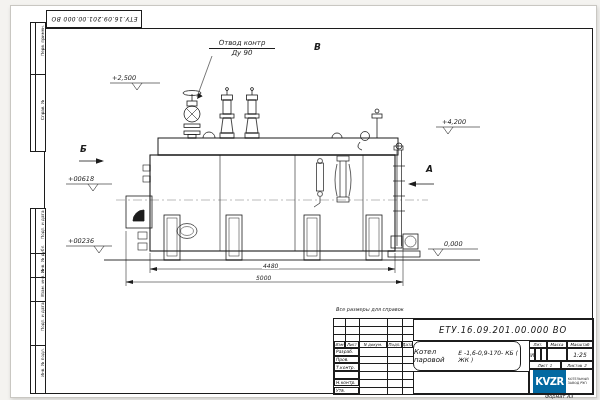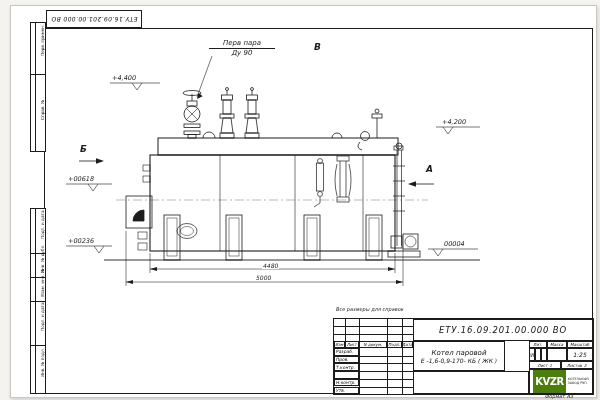--- a/index.html
+++ b/index.html
@@ -28,21 +28,21 @@
   .vline{position:absolute;background:#1c1c1c;width:0.8px;}
   .docnum{font-size:8.5px;font-style:italic;letter-spacing:.8px;}
   .tbsmall{font-size:4px;font-style:italic;}
   .tbrow{font-size:4.4px;font-style:italic;}
   .name1{font-size:7px;font-style:italic;}
   .name2{font-size:6px;font-style:italic;}
   .callout{position:absolute;left:209px;top:39px;width:66px;text-align:center;color:#1c1c1c;}
   .callout .l1{font-size:7px;font-style:italic;border-bottom:0.9px solid #1c1c1c;padding-bottom:1px;}
   .callout .l2{font-size:7px;font-style:italic;}
   .logo{display:flex;align-items:center;gap:2px;}
-  .logo .mark{font-weight:bold;font-size:10px;letter-spacing:-0.5px;background:#4d7c0f;color:#fff;padding:13px 2px;font-style:normal;}
+  .logo .mark{font-weight:bold;font-size:10px;letter-spacing:-0.5px;background:#0369a1;color:#fff;padding:13px 2px;font-style:normal;}
   .logo .cap{font-size:3.2px;line-height:1.15;text-align:left;font-style:normal;color:#222;}
   svg{position:absolute;left:0;top:0;}
 </style>
 </head>
 <body>
 
 <div class="stage">
   <div class="sheet"></div>
   <div class="frame"></div>
 
@@ -215,31 +215,31 @@
       <g stroke-width="0.8">
         <line x1="79" y1="161" x2="102" y2="161"></line>
           <path d="M104,161 l-8,-2.8 v5.6 z" fill="#1c1c1c" stroke="none"></path>
         <line x1="410" y1="184" x2="434" y2="184"></line>
           <path d="M408,184 l8,-2.8 v5.6 z" fill="#1c1c1c" stroke="none"></path>
       </g>
     </g>
   </svg>
 
   <div class="callout">
-    <div class="l1">Перв пара</div>
+    <div class="l1">Отвод контр</div>
     <div class="l2">Ду 90</div>
   </div>
   <div class="lbl marker" style="left:80px;top:144px;">Б</div>
   <div class="lbl marker" style="left:314px;top:42px;">В</div>
   <div class="lbl marker" style="left:426px;top:164px;">А</div>
-  <div class="lbl elev" style="left:112px;top:74px;">+4,400</div>
+  <div class="lbl elev" style="left:112px;top:74px;">+2,500</div>
   <div class="lbl elev" style="left:442px;top:118px;">+4,200</div>
   <div class="lbl elev" style="left:68px;top:175px;">+00618</div>
   <div class="lbl elev" style="left:68px;top:237px;">+00236</div>
-  <div class="lbl elev" style="left:444px;top:240px;">00004</div>
+  <div class="lbl elev" style="left:444px;top:240px;">0,000</div>
   <div class="lbl dimlbl" style="left:262px;top:262px;">4480</div>
   <div class="lbl dimlbl" style="left:255px;top:274px;">5000</div>
 
   <div class="lbl" style="left:336px;top:306px;font-size:5px;">Все размеры для справок</div>
 
   <div class="tb">
 
     <div class="abs" style="left:0;top:0;width:79px;height:22px;">
       <div class="hline" style="left:0;top:7.3px;width:79px;"></div>
       <div class="hline" style="left:0;top:14.6px;width:79px;"></div>
@@ -267,21 +267,21 @@
     <div class="cell tbrow left" style="left:0;top:67.5px;width:25px;height:7.5px;">Утв.</div>
     <div class="vline" style="left:25px;top:29px;height:46px;"></div>
     <div class="vline" style="left:53px;top:29px;height:46px;"></div>
     <div class="vline" style="left:68px;top:29px;height:46px;"></div>
     <div class="hline" style="left:0;top:36.7px;width:79px;"></div>
     <div class="hline" style="left:0;top:44.4px;width:79px;"></div>
     <div class="hline" style="left:0;top:52.1px;width:79px;"></div>
     <div class="hline" style="left:0;top:59.8px;width:79px;"></div>
     <div class="hline" style="left:0;top:67.5px;width:79px;"></div>
 
-    <div class="cell" style="left:79px;top:22px;width:92px;height:30px;flex-direction:column;">
+    <div class="cell" style="left:79px;top:22px;width:108px;height:30px;flex-direction:row;border-radius:7px;">
       <div class="name1">Котел паровой</div>
       <div class="name2">Е -1,6-0,9-170- КБ ( ЖК )</div>
     </div>
     <div class="cell" style="left:79px;top:52px;width:116px;height:23px;"></div>
 
     <div class="cell tbsmall" style="left:195px;top:22px;width:18px;height:7px;">Лит.</div>
     <div class="cell tbsmall" style="left:213px;top:22px;width:20px;height:7px;">Масса</div>
     <div class="cell tbsmall" style="left:233px;top:22px;width:26px;height:7px;">Масштаб</div>
     <div class="cell" style="left:195px;top:29px;width:6px;height:13px;font-size:5px;">И</div>
     <div class="cell" style="left:201px;top:29px;width:6px;height:13px;"></div>

